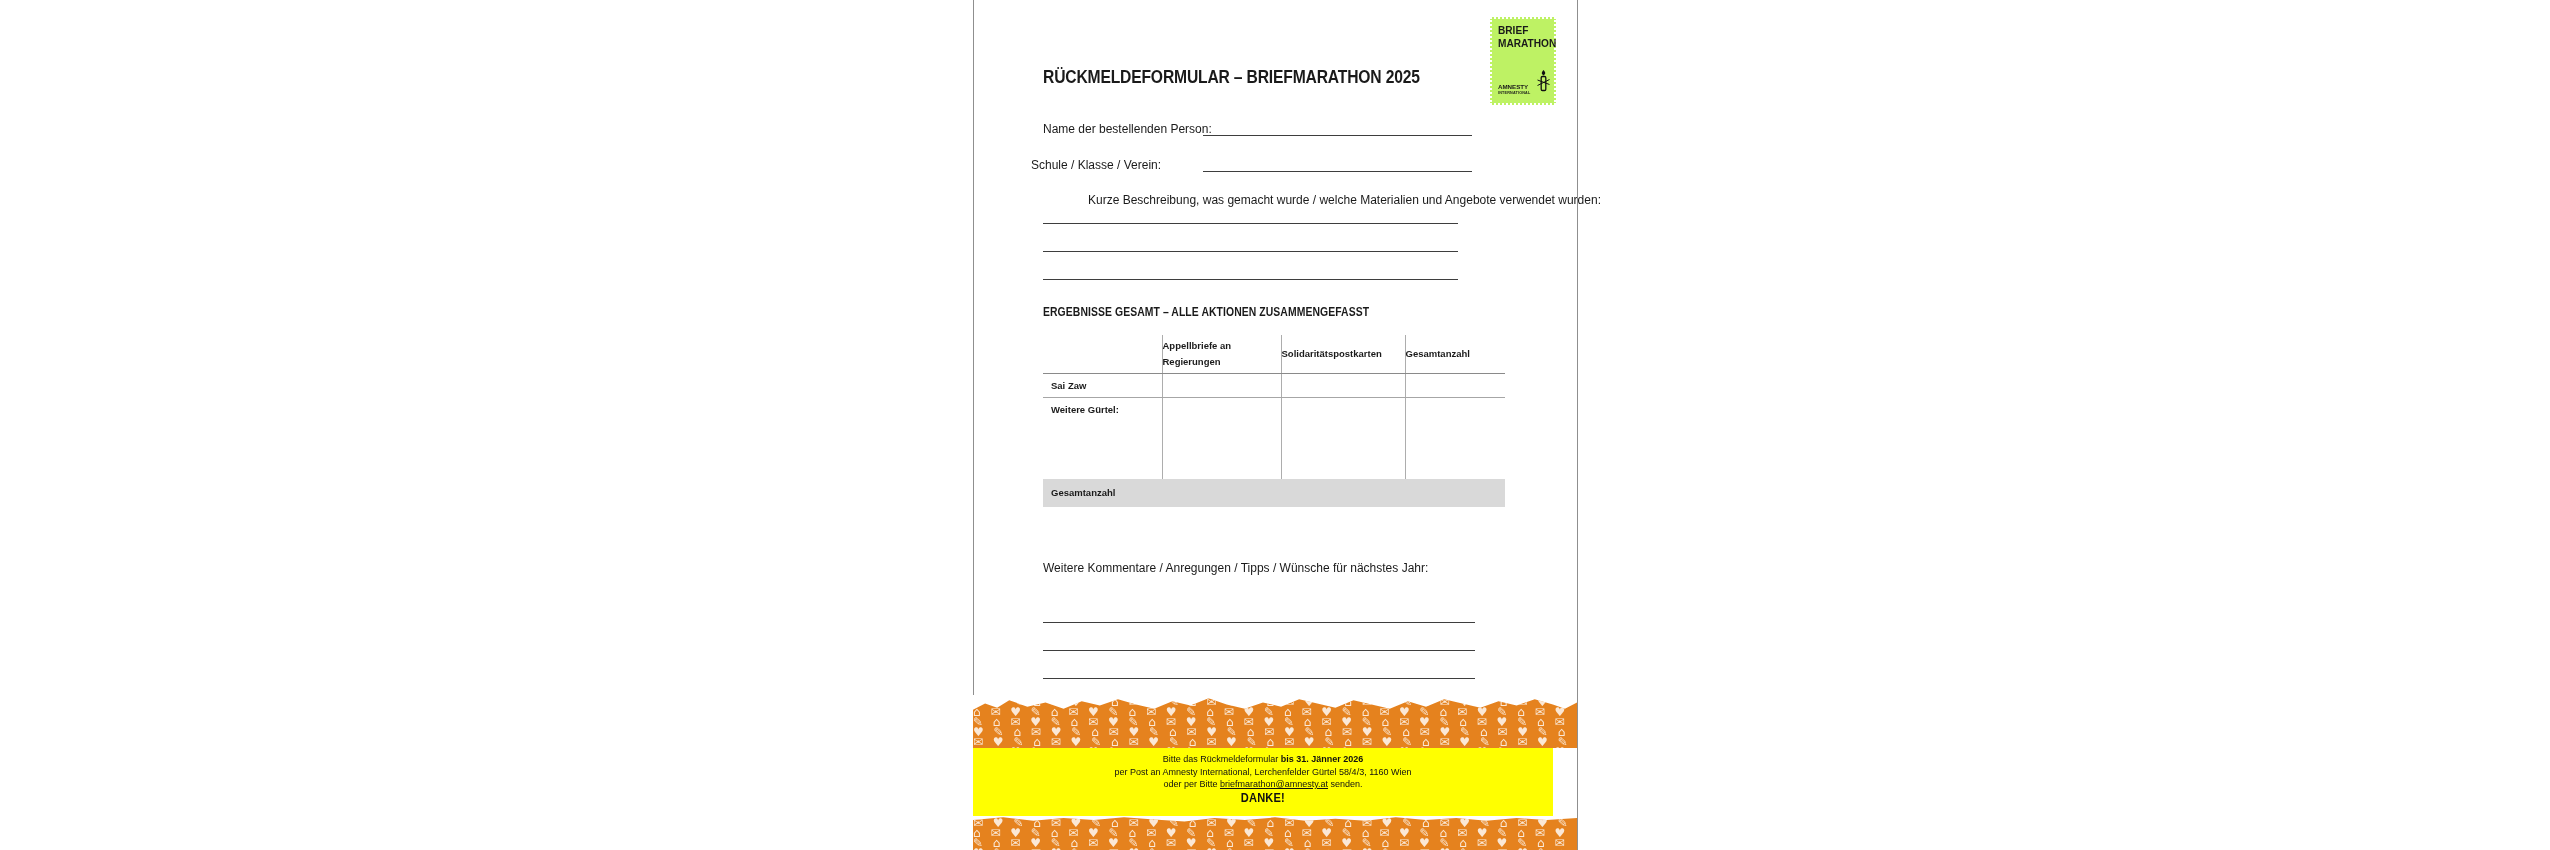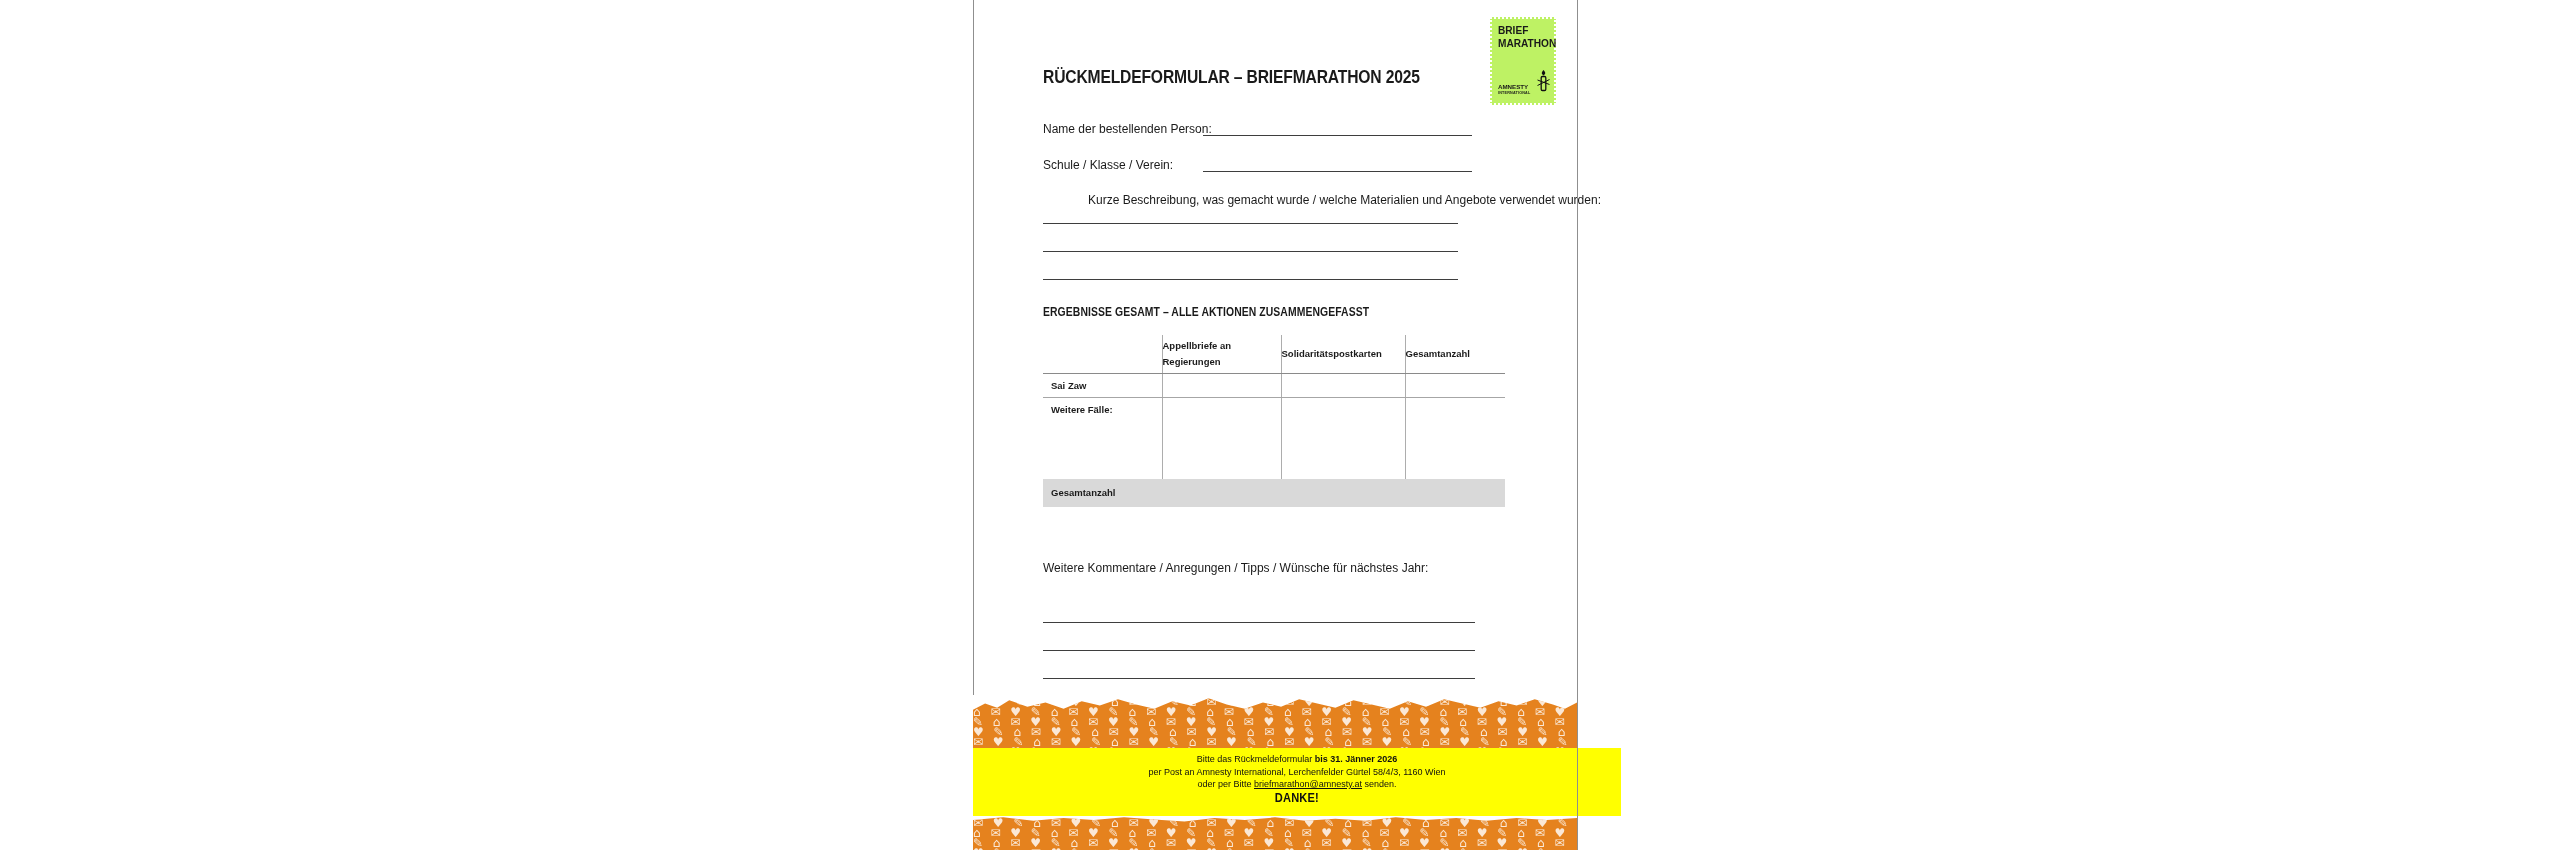--- a/index.html
+++ b/index.html
@@ -72,21 +72,21 @@
     top:816px; height:34px;
     clip-path:polygon(0 12%,5% 4%,10% 14%,15% 6%,20% 12%,25% 4%,30% 10%,35% 16%,40% 6%,45% 12%,50% 4%,55% 14%,60% 8%,65% 14%,70% 4%,75% 12%,80% 6%,85% 14%,90% 6%,95% 12%,100% 6%,100% 100%,0 100%);
   }
   .pattern-fill {
     color:rgba(255,255,255,0.82); font-family:"DejaVu Sans", sans-serif;
     font-size:12px; line-height:10px; letter-spacing:3px;
     word-wrap:break-word; margin-top:2px;
   }
 
   .yellow-band {
-    position:absolute; left:0; top:748px; width:648px; height:68px;
+    position:absolute; left:0; top:748px; width:580px; height:68px;
     background:#FFFF00; text-align:center; z-index:3;
   }
   .footer-text { padding-top:5px; font-size:9px; line-height:12.6px; color:#111; }
   .email-link { text-decoration:underline; color:inherit; cursor:pointer; }
   .danke {
     display:inline-block; font-size:13.5px; font-weight:bold; letter-spacing:0.2px;
     transform:scaleX(0.82); margin-top:1px;
   }
   .b { font-weight:bold; }
 </style>
@@ -111,21 +111,21 @@
         <path d="M6.5 0 C8.3 2.2 9.2 3.6 6.5 5.4 C3.8 3.6 4.7 2.2 6.5 0 Z" fill="#111"></path>
         <rect x="4.2" y="6.5" width="4.6" height="14" rx="1.2" fill="none" stroke="#111" stroke-width="1.3"></rect>
         <path d="M0.5 10 L12.5 14.5 M12.5 9.5 L0.5 15.5" stroke="#111" stroke-width="1" fill="none"></path>
       </svg>
     </span>
   </div>
 
   <div class="abs label" style="left:70px; top:123px;">Name der bestellenden Person:</div>
   <div class="fill-line" style="left:230px; top:135px; width:269px;"></div>
 
-  <div class="abs label" style="left:70px; top:159px;">Schule / Klasse / Verein:</div>
+  <div class="abs label" style="left:58px; top:159px;">Schule / Klasse / Verein:</div>
   <div class="fill-line" style="left:230px; top:171px; width:269px;"></div>
 
   <div class="abs label" style="left:70px; top:194px;margin-left:45px;">Kurze Beschreibung, was gemacht wurde / welche Materialien und Angebote verwendet wurden:</div>
   <div class="fill-line" style="left:70px; top:223px; width:415px;"></div>
   <div class="fill-line" style="left:70px; top:251px; width:415px;"></div>
   <div class="fill-line" style="left:70px; top:279px; width:415px;"></div>
 
   <div class="abs heading">ERGEBNISSE GESAMT – ALLE AKTIONEN ZUSAMMENGEFASST</div>
 
   <table class="results">
@@ -144,21 +144,21 @@
       </tr>
     </thead>
     <tbody>
       <tr class="r0">
         <th class="rowlab">Sai Zaw</th>
         <td class="c"></td>
         <td class="c"></td>
         <td class="c"></td>
       </tr>
       <tr class="r2">
-        <th class="rowlab">Weitere Fälle:</th>
+        <th class="rowlab">Weitere Gürtel:</th>
         <td class="c"></td>
         <td class="c"></td>
         <td class="c"></td>
       </tr>
       <tr class="total">
         <td colspan="4">Gesamtanzahl</td>
       </tr>
     </tbody>
   </table>
 

